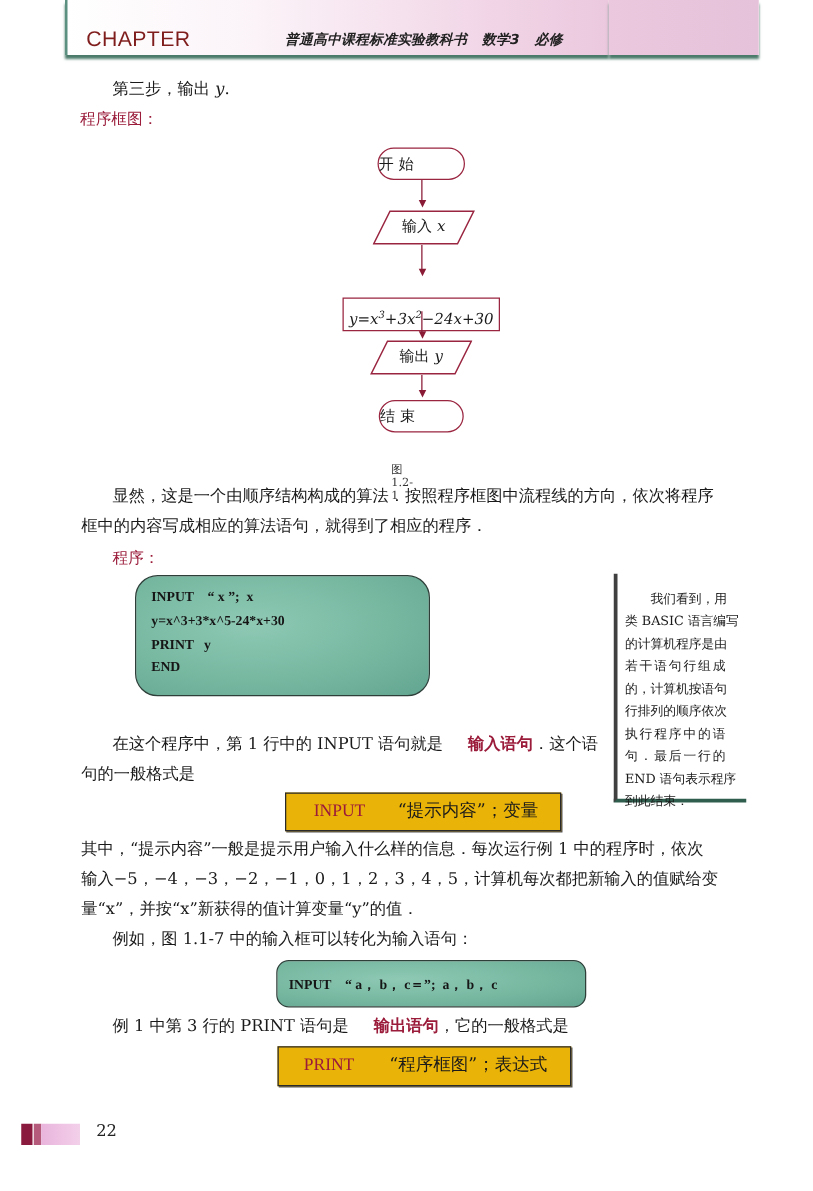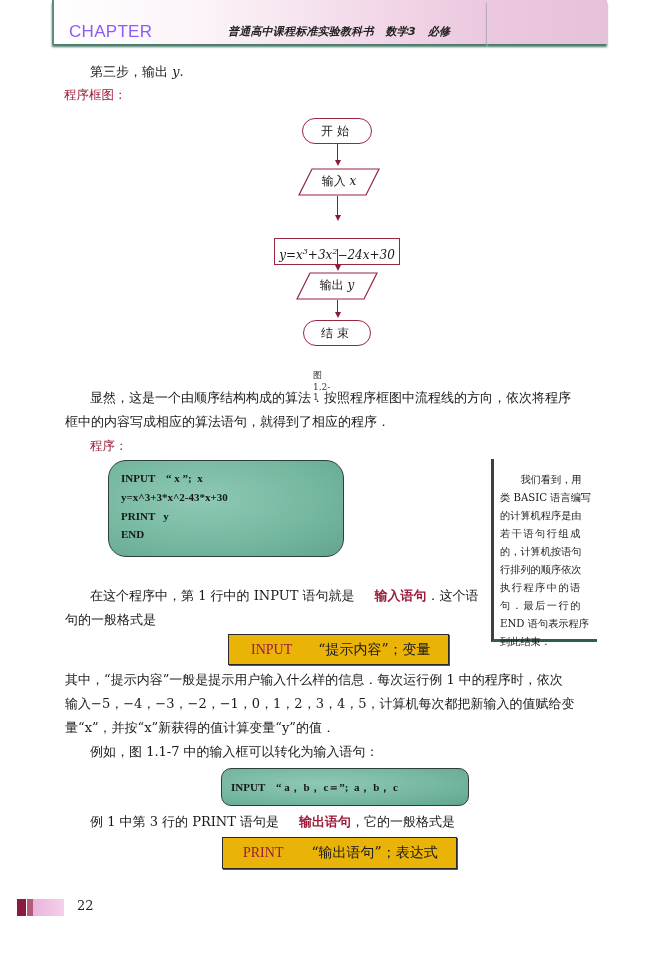--- a/index.html
+++ b/index.html
@@ -13,40 +13,40 @@
     border-left: 2px solid #5b8f80;
     box-shadow: 0 3px 2px #4a7a6a;
   }
   .header-right {
     position: absolute; left: 487px; top: 0; width: 120px; height: 44px;
     background: linear-gradient(90deg, #ebc8de, #e6c2da);
     box-shadow: 0 3px 2px #4a7a6a;
   }
   .chapter {
     position: absolute; left: 69px; top: 22px;
-    font-family: "Liberation Sans", sans-serif; font-size: 17px; color: #8b5cf6; letter-spacing: 0.3px;
+    font-family: "Liberation Sans", sans-serif; font-size: 17px; color: #7f1d1d; letter-spacing: 0.3px;
   }
   .book-title {
     position: absolute; left: 228px; top: 24px;
     font-family: "DejaVu Sans", sans-serif; font-size: 11px; font-style: italic; font-weight: bold; color: #222;
     letter-spacing: 0.2px;
   }
   .book-title .sep { display: inline-block; width: 12px; }
 
   .p { position: absolute; font-size: 13px; line-height: 24px; white-space: nowrap; }
   .redb { color: #9a1b3a; font-weight: bold; margin-left: 20px; }
   .heading { position: absolute; font-family: "DejaVu Sans", sans-serif; font-size: 12.5px; color: #9a1b3a; }
 
   
   .fc { position: absolute; }
   .fc-line { position: absolute; left: 337px; width: 1px; background: #8a1b36; }
   .arrow { position: absolute; width: 0; height: 0; border-left: 3px solid transparent; border-right: 3px solid transparent; border-top: 6px solid #8a1b36; }
   .terminal {
     position: absolute; height: 26px; border: 1.2px solid #9a2540; border-radius: 14px;
-    background: #fff; font-size: 12px; text-align: center; line-height: 24px; letter-spacing: 4px;
+    background: #fff; font-size: 12px; text-align: left; line-height: 24px; letter-spacing: 4px;
   }
   .process {
     position: absolute; border: 1.2px solid #9a2540; background: #fff;
     font-size: 12px; font-style: italic; text-align: center; line-height: 25px; margin-top: 16px;
   }
   .process sup { font-size: 8px; }
   .io-wrap { position: absolute; }
   .io-wrap svg { position: absolute; left: 0; top: 0; }
   .io-text { position: absolute; left: 0; top: 0; width: 100%; text-align: center; font-size: 12px; line-height: 26px; }
   .io-text i { font-style: italic; }
@@ -129,21 +129,21 @@
 
   <div class="caption" style="left:313px; top:369px;">图 1.2-1</div>
 </div>
 
 <div class="p" style="left:90px; top:386px;">显然，这是一个由顺序结构构成的算法．按照程序框图中流程线的方向，依次将程序</div>
 <div class="p" style="left:65px; top:410px;">框中的内容写成相应的算法语句，就得到了相应的程序．</div>
 <div class="heading" style="left:90px; top:438px;">程序：</div>
 
 <div class="code-box" style="left:108px; top:460px; width:236px; height:97px;">
   <div class="code-line" style="left:12px; top:11px;">INPUT    “ x ”;  x</div>
-  <div class="code-line" style="left:12px; top:30px;">y=x^3+3*x^2-43*x+30</div>
+  <div class="code-line" style="left:12px; top:30px;">y=x^3+3*x^5-24*x+30</div>
   <div class="code-line" style="left:12px; top:49px;">PRINT   y</div>
   <div class="code-line" style="left:12px; top:67px;">END</div>
 </div>
 
 <div class="note">
   <div class="note-line" style="left:6px; top:12px;">　　我们看到，用</div>
   <div class="note-line" style="left:6px; top:30px;">类 BASIC 语言编写</div>
   <div class="note-line" style="left:6px; top:48px;">的计算机程序是由</div>
   <div class="note-line" style="left:6px; top:66px; letter-spacing:1.5px;">若干语句行组成</div>
   <div class="note-line" style="left:6px; top:84px;">的，计算机按语句</div>
@@ -170,19 +170,19 @@
 
 <div class="code-box" style="left:221px; top:768px; width:248px; height:38px; border-radius:10px;">
   <div class="code-line" style="left:9px; top:11px;">INPUT    “ a， b， c＝”;  a， b， c</div>
 </div>
 
 <div class="p" style="left:90px; top:810px;">
   <span>例 1 中第 3 行的 PRINT 语句是</span><span class="redb">输出语句</span><span>，它的一般格式是</span>
 </div>
 
 <div class="format-box" style="left:222px; top:837px; width:235px; height:32px; padding-left:20px;">
-  <span class="kw">PRINT</span><span style="display:inline-block; width:28px;"></span><span>“输出语句”；表达式</span>
+  <span class="kw">PRINT</span><span style="display:inline-block; width:28px;"></span><span>“程序框图”；表达式</span>
 </div>
 
 <div class="footer-bar1"></div>
 <div class="footer-bar2"></div>
 <div class="footer-bar3"></div>
 <div class="page-num">22</div>
 
 </body></html>

